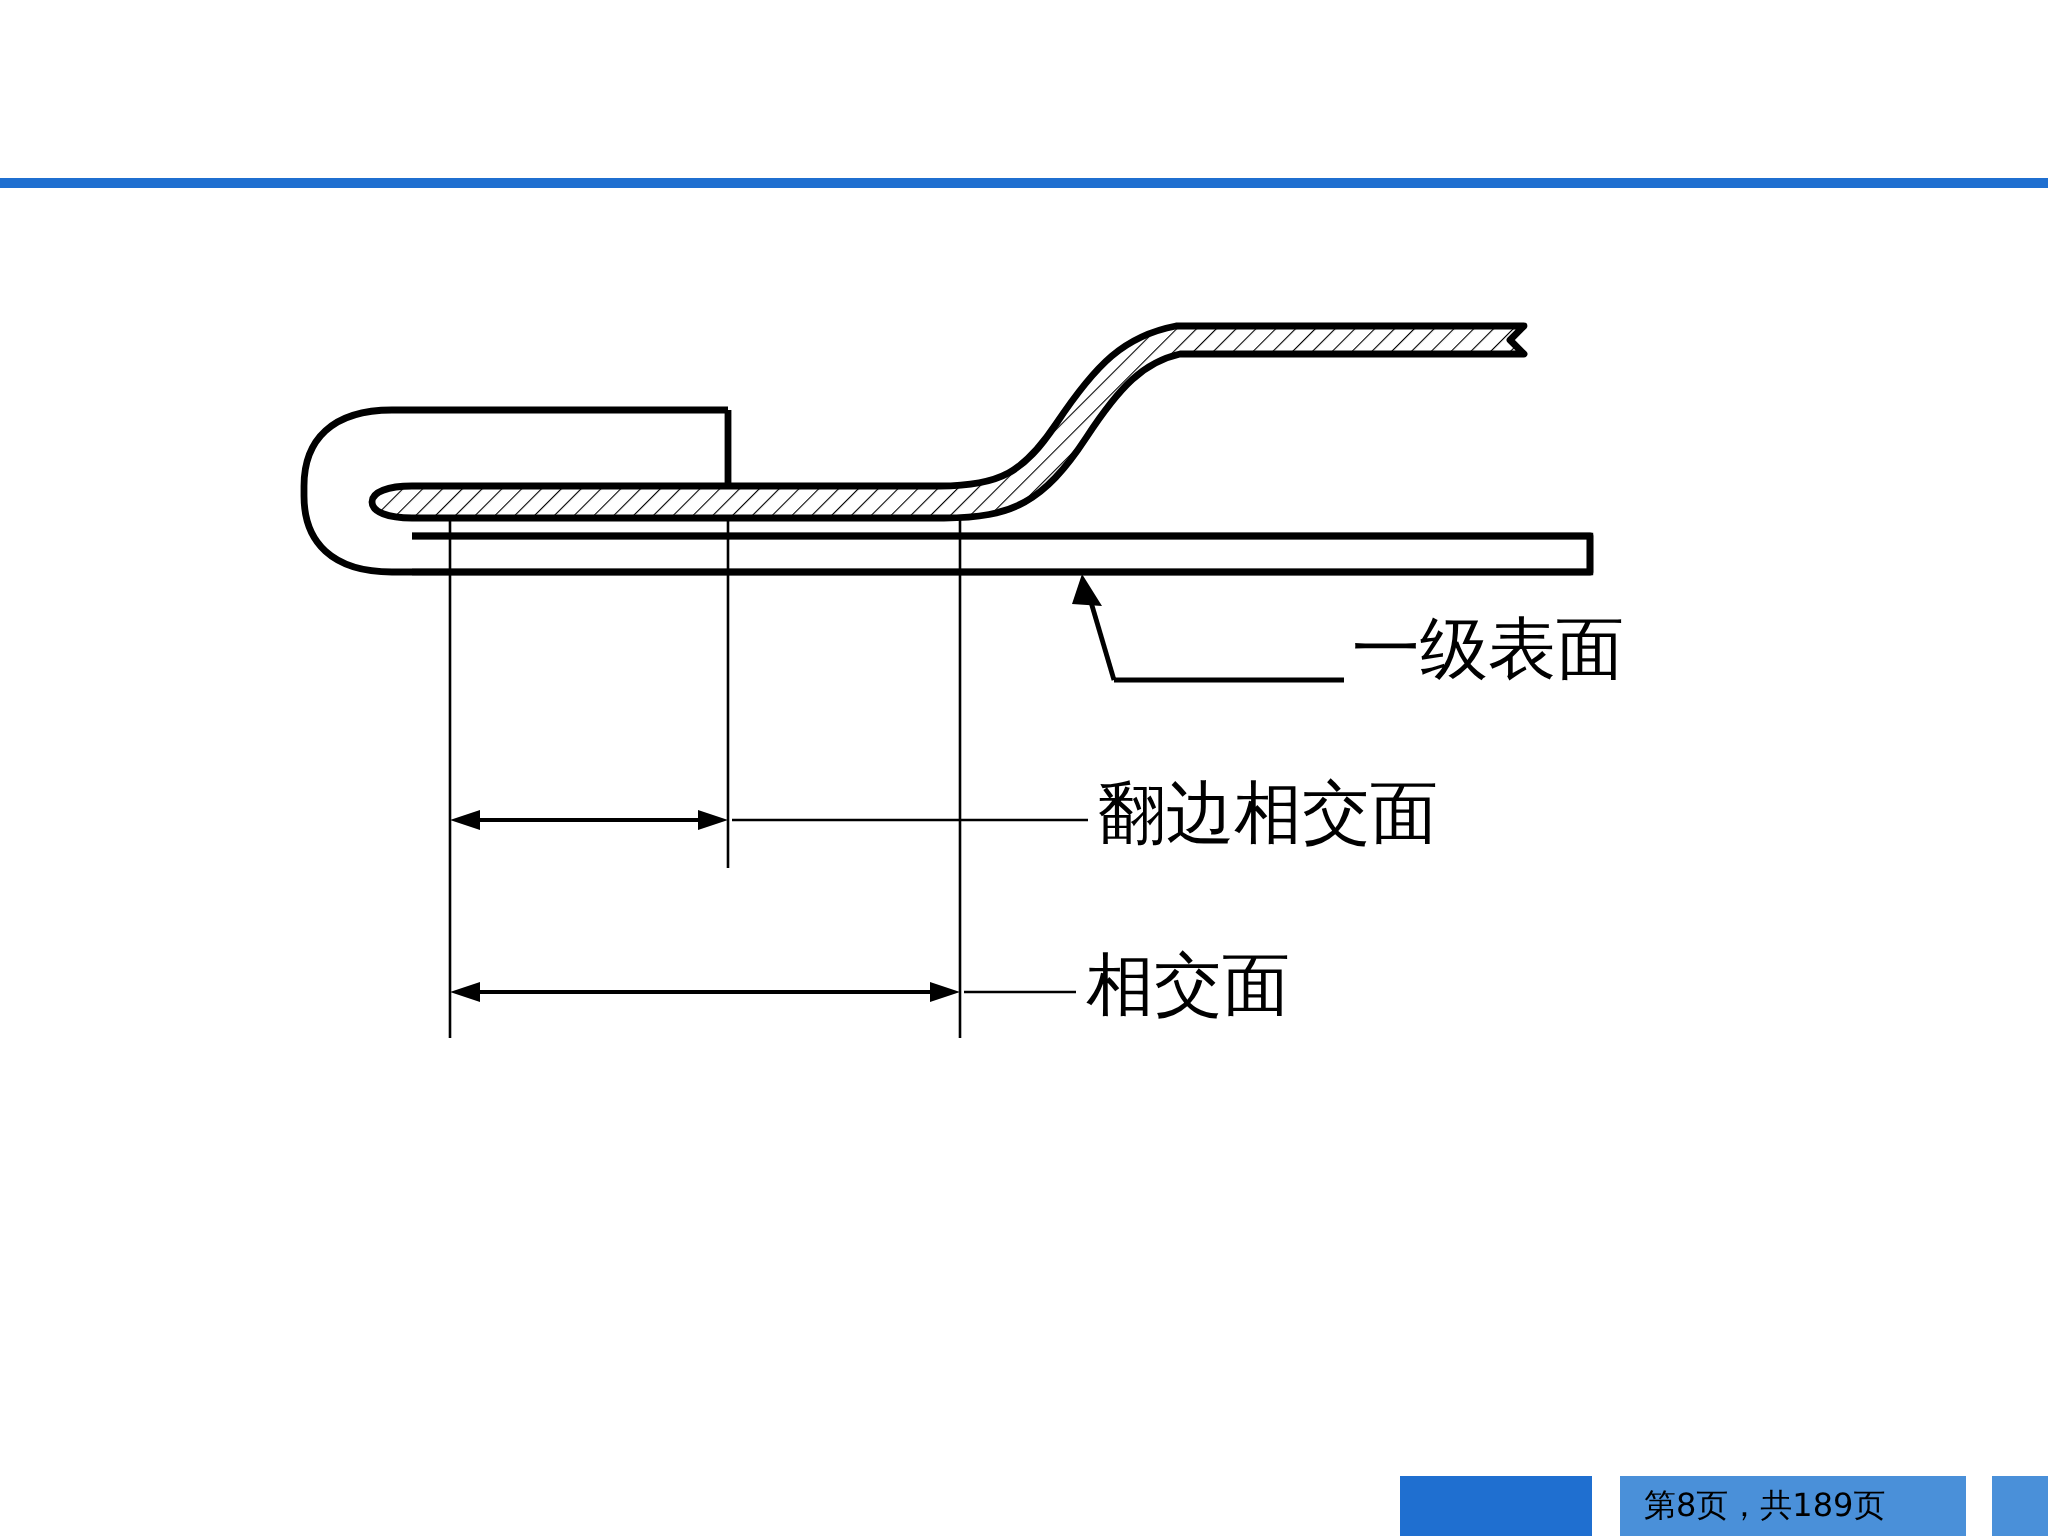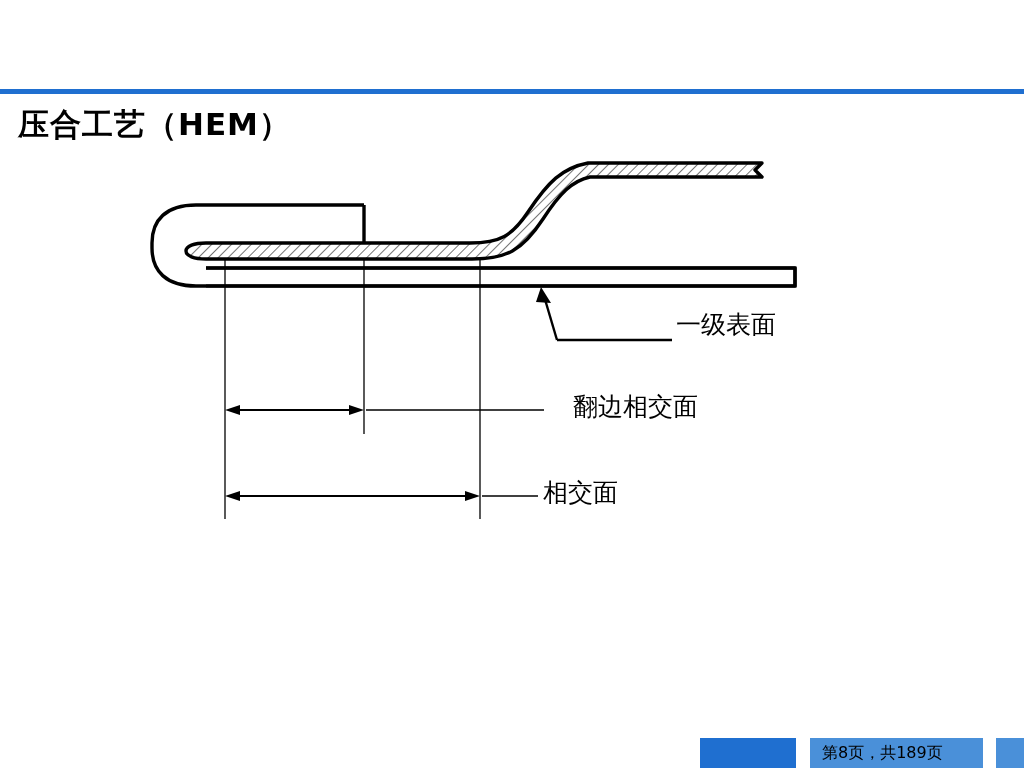--- a/index.html
+++ b/index.html
@@ -58,26 +58,26 @@
     height: 768px;
   }
   .drawing svg {
     display: block;
   }
 
   
   .annot {
     position: absolute;
     color: #000000;
-    font-size: 25px;
+    font-size: 34px;
     line-height: 30px;
     white-space: nowrap;
   }
   .annot-a-surface { left: 676px; top: 310px; }
-  .annot-flange    { left: 549px; top: 392px; margin-left: 24px; }
+  .annot-flange    { left: 549px; top: 392px; }
   .annot-mating    { left: 543px; top: 478px; }
 
   
   .footer {
     position: absolute;
     left: 700px;
     top: 735px;
     width: 324px;
     height: 33px;
   }
@@ -117,21 +117,20 @@
     white-space: nowrap;
   }
 </style>
 </head>
 <body>
 
 <div class="slide">
 
   <div class="title-rule"></div>
 
-  <div class="slide-title">压合工艺（HEM）</div>
 
   <div class="drawing">
     <svg width="1024" height="768" viewBox="0 0 1024 768" xmlns="http://www.w3.org/2000/svg">
       <defs>
 
         <pattern id="hatch45" patternUnits="userSpaceOnUse" width="7" height="7" patternTransform="rotate(45)">
           <line x1="0" y1="0" x2="0" y2="7" stroke="#000000" stroke-width="1.1"></line>
         </pattern>
       </defs>
 

